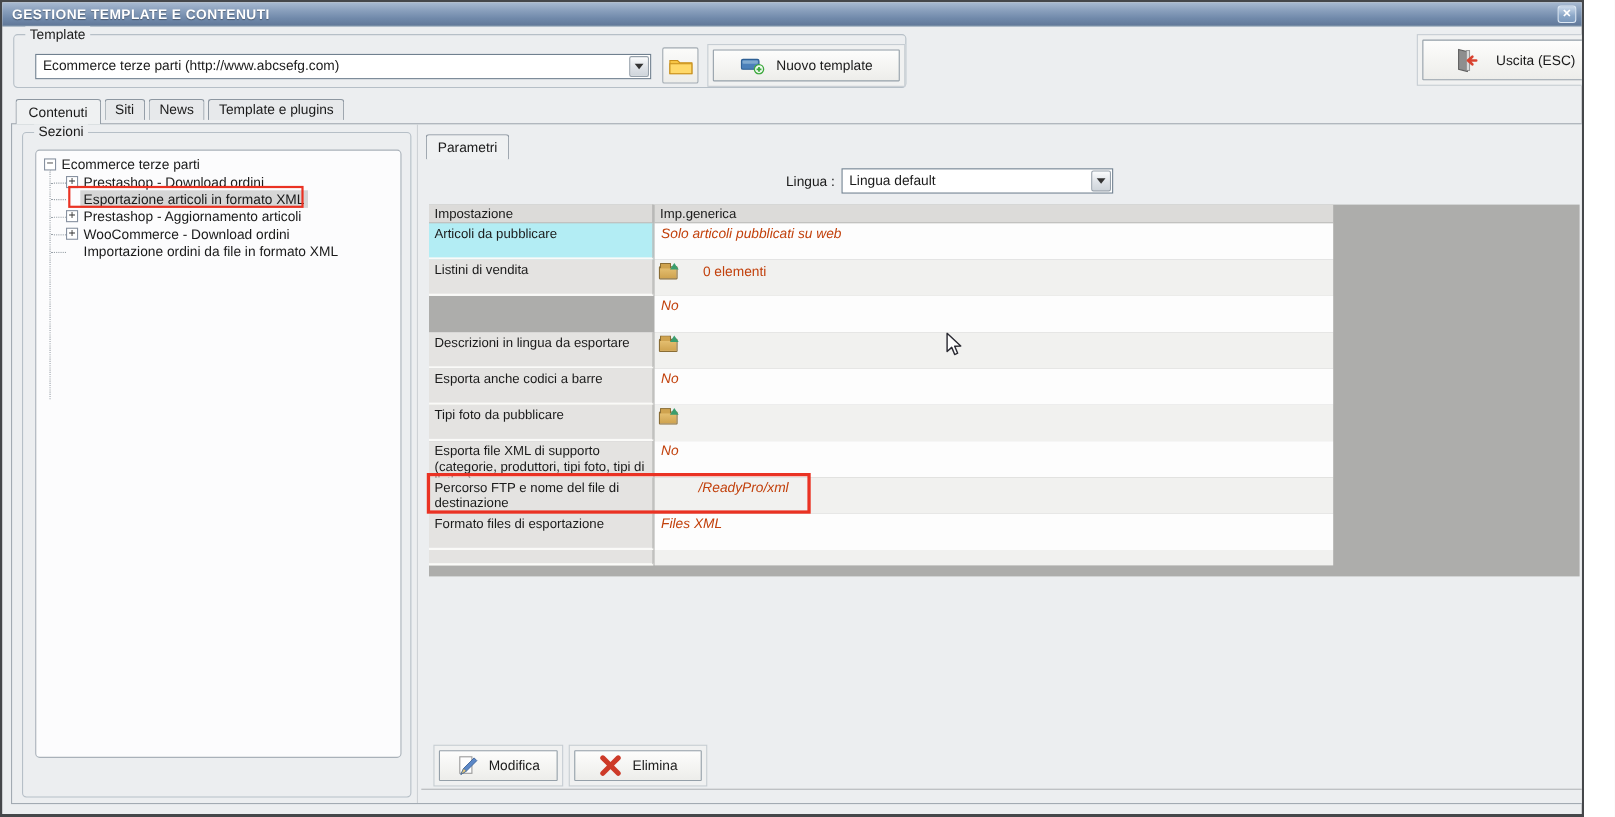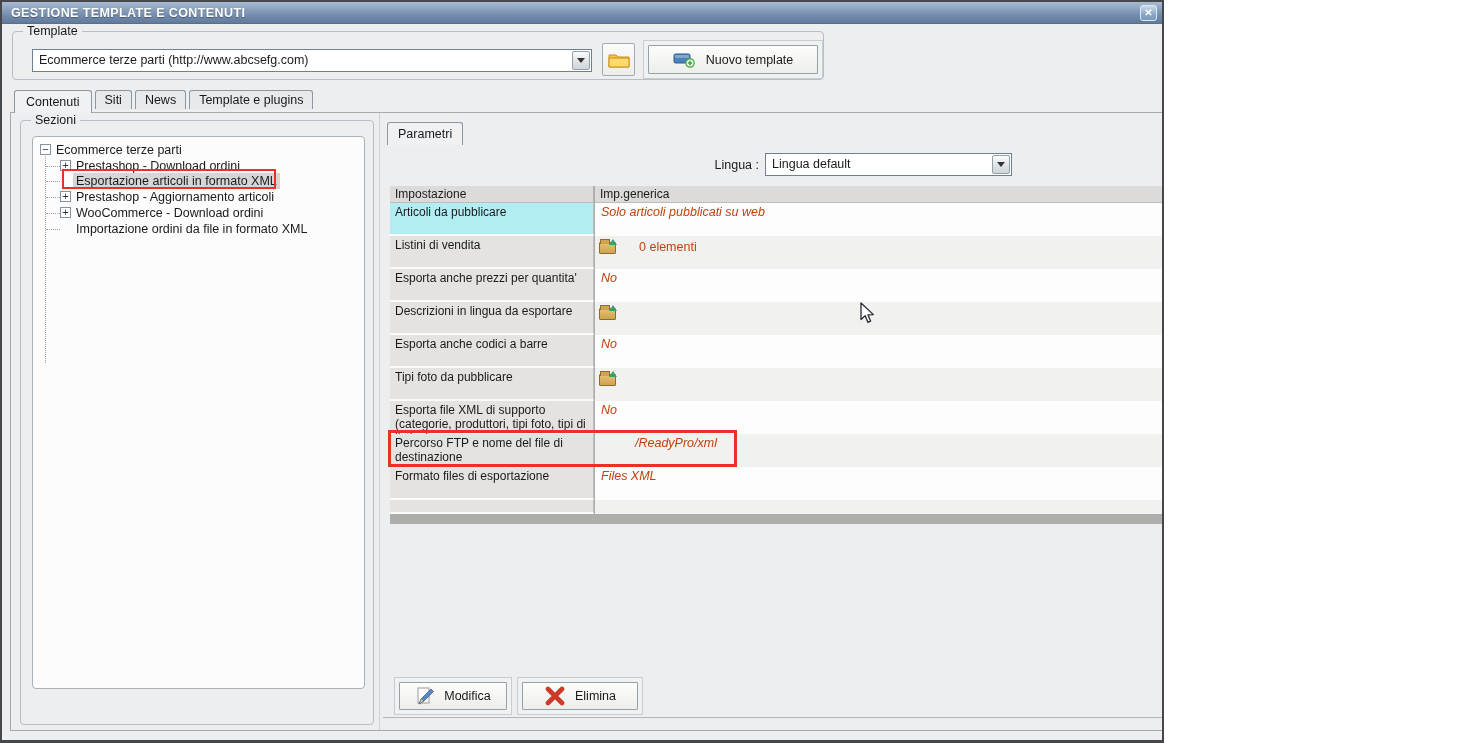--- a/index.html
+++ b/index.html
@@ -1,19 +1,19 @@
 <!DOCTYPE html>
 <html><head>
 <meta charset="utf-8">
 <style>
   * { box-sizing: border-box; margin: 0; padding: 0; }
   html,body { width:1468px; height:743px; }
   body { font-family: "Liberation Sans", sans-serif; font-size:12px; color:#1a1a1a; }
 
-  #win { position:relative; width:1164px; height:743px; background:#eceef0;
+  #win { position:relative; width:1440px; height:743px; background:#eceef0;
          border:2px solid #45474a; border-bottom-width:3px; overflow:hidden; }
 
   
   .titlebar { position:absolute; left:0; top:0; right:0; height:22px;
     background:linear-gradient(180deg,#a9bbd2 0%,#8aa0bd 35%,#7089aa 70%,#62799a 100%);
     border-bottom:1px solid #55708f; }
   .titlebar .title { position:absolute; left:9px; top:0; line-height:22px; color:#fff;
     font-weight:bold; font-size:12.5px; letter-spacing:.4px;
     text-shadow:0 1px 1px rgba(0,0,0,.35); }
   .close-btn { position:absolute; right:5px; top:3px; width:17px; height:16px;
@@ -245,21 +245,20 @@
       <div class="g-left">Listini di vendita</div>
       <div class="g-val alt iconed">
         <span class="folder-open-icon">
             <span class="grn"></span>
           </span>
         <span class="ital">0 elementi</span>
       </div>
     </div>
 
     <div class="grid-row" style="top:83px;">
-      <div class="g-left">Esporta anche prezzi per quantita'</div>
       <div class="g-val base">
         <span class="ital">No</span>
       </div>
     </div>
 
     <div class="grid-row" style="top:116px;">
       <div class="g-left">Descrizioni in lingua da esportare</div>
       <div class="g-val alt iconed">
         <span class="folder-open-icon">
             <span class="grn"></span>

